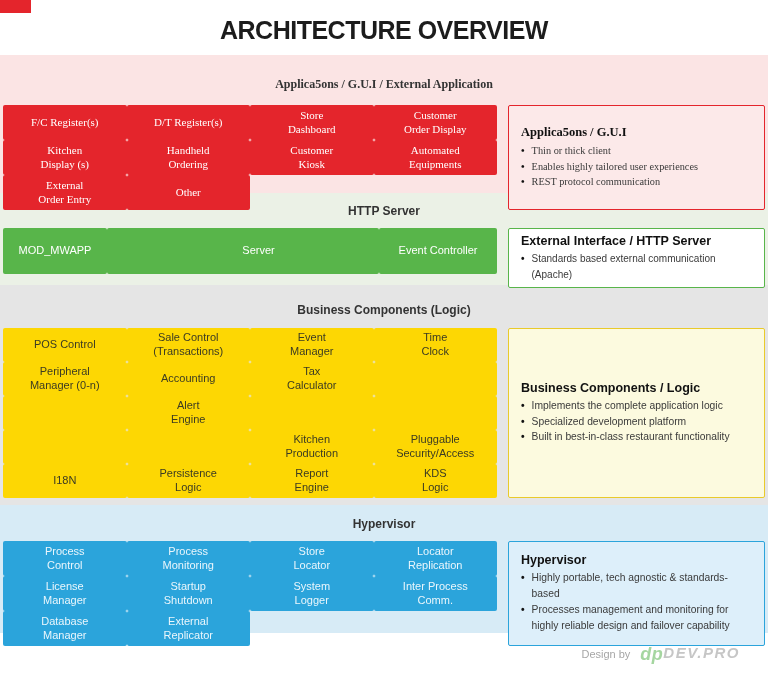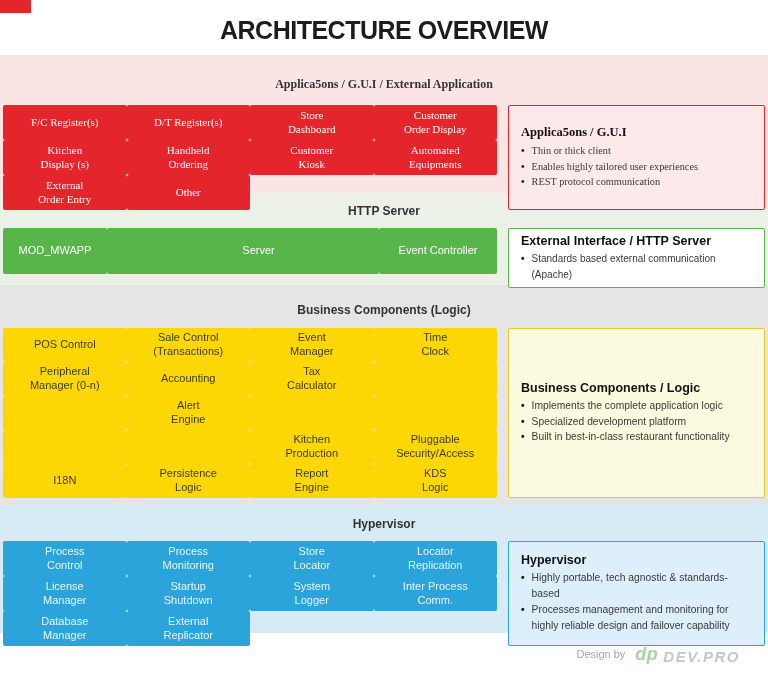--- a/index.html
+++ b/index.html
@@ -89,21 +89,21 @@
   .sec-hyp .box { height: 35px; background: #2ba4db; color: #eaf6fc; }
   .sec-hyp .panel { background: #ddeffa; border: 1.5px solid #2ba4db; }
 
   
   .footer {
     height: 42px;
     display: flex; align-items: center; justify-content: flex-end;
     padding-right: 28px; gap: 10px;
   }
   .design-by { font-size: 11px; color: #a6a6a6; margin-left: 44px; }
-  .logo { display: flex; align-items: flex-end; gap: 5px; }
+  .logo { display: flex; align-items: flex-start; }
   .logo-dp {
     font-size: 18px; font-weight: bold; font-style: italic;
     color: #a5d6a0; letter-spacing: 0.5px;
   }
   .logo-brand {
     font-size: 15px; font-weight: bold; font-style: italic;
     color: #c6c6c6; letter-spacing: 1.5px;
   }
 </style>
 </head>

